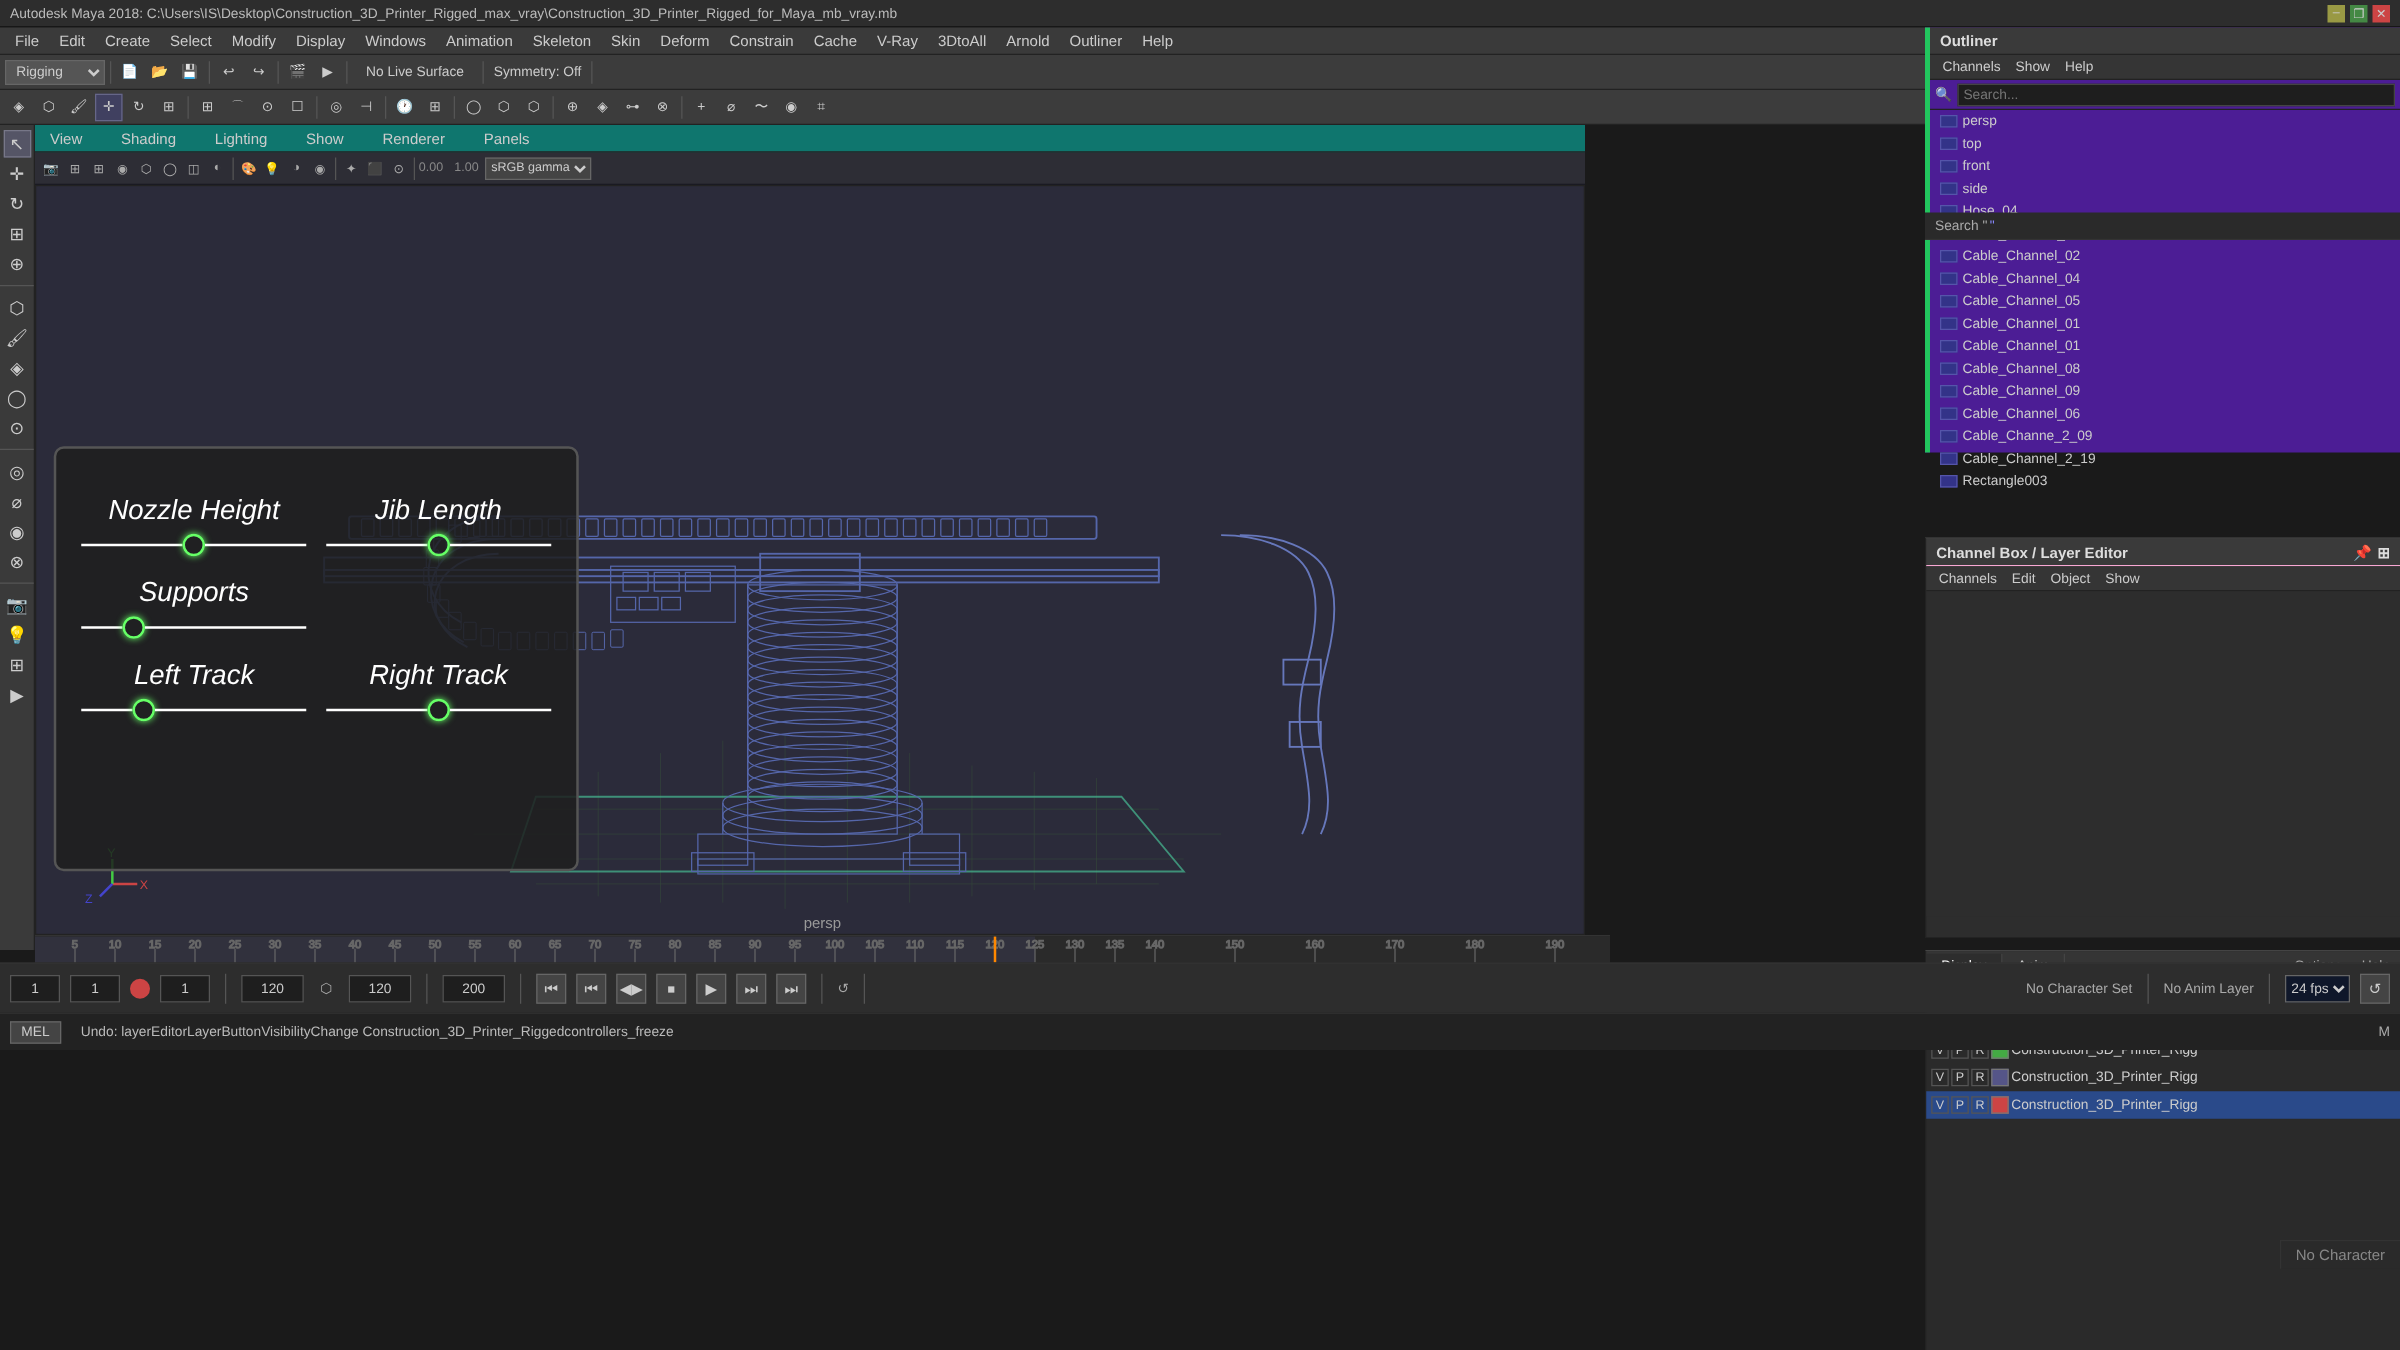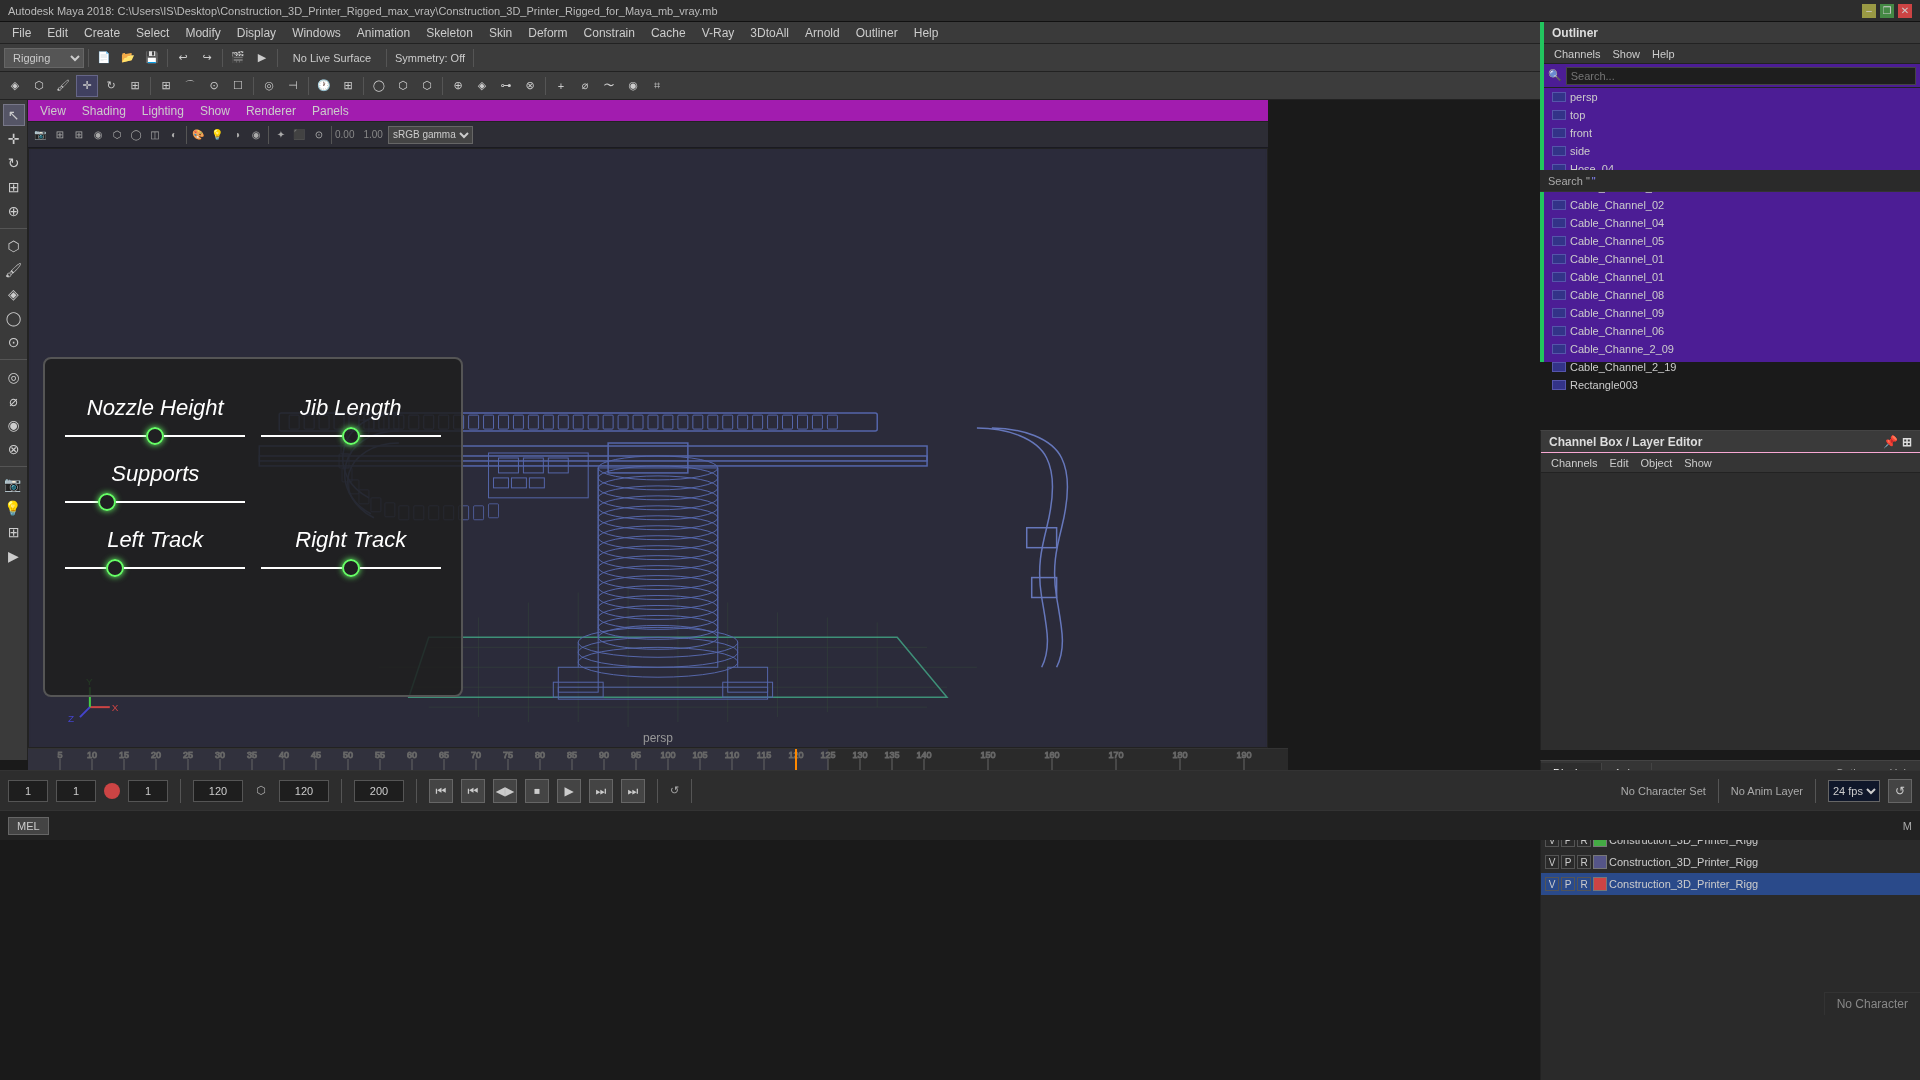--- a/index.html
+++ b/index.html
@@ -33,21 +33,21 @@
     
     #rig-card { position: absolute; left: 14px; bottom: 50px; width: 420px; height: 340px; background: rgba(30,30,30,0.85); border: 2px solid #555; border-radius: 8px; padding: 20px; }
     .rig-row { display: flex; justify-content: space-between; align-items: center; margin-top: 16px; }
     .rig-ctrl { display: flex; flex-direction: column; align-items: center; width: 48%; }
     .rig-ctrl-label { font-size: 22px; color: #fff; font-style: italic; margin-bottom: 6px; font-family: Arial; }
     .rig-slider { display: flex; align-items: center; width: 100%; }
     .rig-line { flex: 1; height: 2px; background: #fff; }
     .rig-handle { width: 18px; height: 18px; border-radius: 50%; background: transparent; border: 2px solid #6f6; box-shadow: 0 0 6px #6f6; cursor: pointer; }
 
     
-    #vp-menubar { position: absolute; left: 28px; top: 100px; width: 1240px; height: 22px; background: #a21caf; display: flex; align-items: center; padding: 0 4px; border-bottom: 1px solid #222; z-index: 10; }
+    #vp-menubar { position: absolute; left: 28px; top: 100px; width: 1240px; height: 22px; background: #0f766e; display: flex; align-items: center; padding: 0 4px; border-bottom: 1px solid #222; z-index: 10; gap: 15px; }
     #vp-menubar span { padding: 2px 8px; font-size: 12px; color: #ccc; cursor: pointer; }
 
     
     #vp-toolbar { position: absolute; left: 28px; top: 122px; width: 1240px; height: 26px; background: #2d2d35; display: flex; align-items: center; padding: 0 4px; border-bottom: 1px solid #1a1a22; z-index: 10; gap: 1px; }
     .vpt-item { height: 20px; min-width: 18px; display: flex; align-items: center; justify-content: center; font-size: 10px; color: #aaa; cursor: pointer; padding: 0 2px; }
 
     
     #outliner { position: absolute; right: 0; top: 100px; width: 380px; height: 340px; background: #4c1d95; border-left: 4px solid #22c55e; }
     #outliner-title { height: 22px; background: #3a3a3a; display: flex; align-items: center; padding: 0 8px; font-size: 12px; font-weight: bold; color: #ddd; border-bottom: 1px solid #222; }
     #outliner-menubar { height: 20px; background: #353535; display: flex; align-items: center; padding: 0 4px; border-bottom: 1px solid #222; }
@@ -739,18 +739,19 @@
       <option>24 fps</option>
       <option>30 fps</option>
       <option>60 fps</option>
     </select>
     <button class="pb-btn">↺</button>
   </div>
 </div>
 
 <div id="statusbar" style="top:810px;">
   <span style="background:#444;padding:2px 8px;border:1px solid #666;font-size:11px;color:#ccc;cursor:pointer;">MEL</span>
+  <span class="msg" style="font-size:11px;color:#bbb;overflow:hidden;white-space:nowrap;">Undo: layerEditorLayerButtonVisibilityChange Construction_3D_Printer_Riggedcontrollers_freeze</span>
   <span style="font-size:11px;color:#aaa;margin-left:auto;">M</span>
 </div>
 
 <div style="position:absolute;right:0;bottom:65px;background:#2a2a2a;padding:4px 12px;font-size:12px;color:#888;border-left:1px solid #333;border-top:1px solid #333;">
   <span>No Character</span>
 </div>
 
 </body></html>

